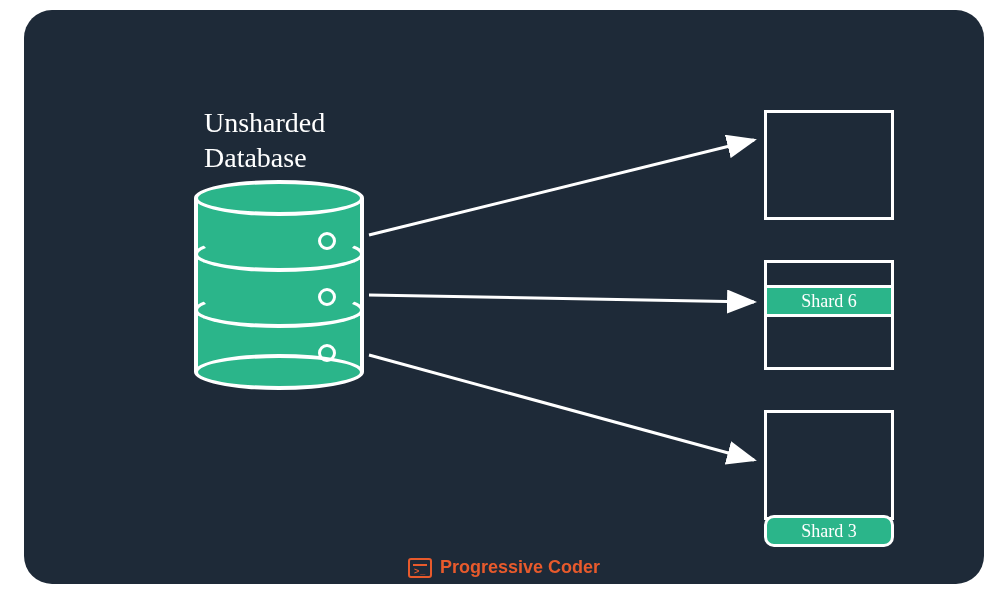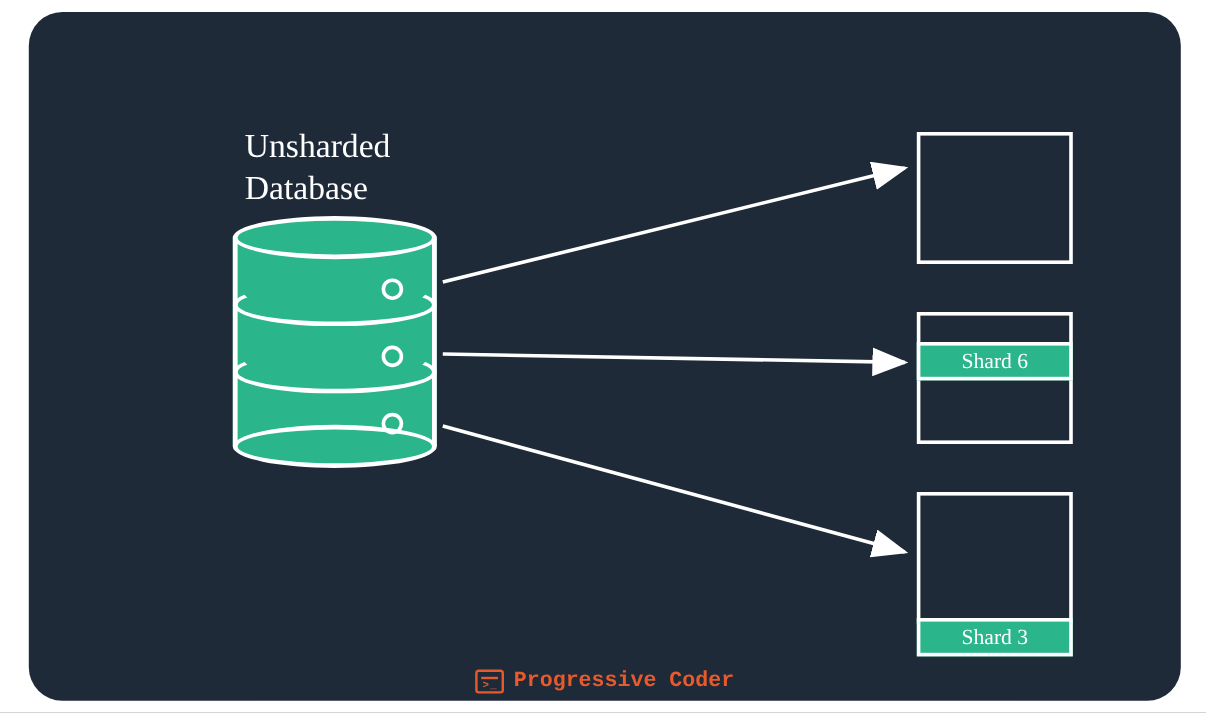--- a/index.html
+++ b/index.html
@@ -101,39 +101,39 @@
     display: flex;
     align-items: center;
     justify-content: center;
     box-sizing: border-box;
   }
   .sb1 { left: 740px; top: 100px; }
   .sh1 { left: 740px; top: 72px; }
   .sb2 { left: 740px; top: 250px; }
   .sh2 { left: 740px; top: 275px; }
   .sb3 { left: 740px; top: 400px; }
-  .sh3 { left: 740px; top: 505px; }
+  .sh3 { left: 740px; top: 505px; border-radius: 10px; }
 
   svg.arrows {
     position: absolute;
     left: 0; top: 0;
     width: 960px; height: 574px;
     pointer-events: none;
   }
 
   .footer {
     position: absolute;
     left: 0; right: 0;
     bottom: 6px;
     display: flex;
     justify-content: center;
     align-items: center;
     gap: 8px;
     color: #e85a2c;
-    font-family: Liberation Mono, monospace;
+    font-family: Liberation Sans, sans-serif;
     font-weight: 700;
     font-size: 18px;
   }
   .footer-icon {
     width: 24px; height: 20px;
     border: 2px solid #e85a2c;
     border-radius: 3px;
     position: relative;
   }
   .footer-icon::before {

